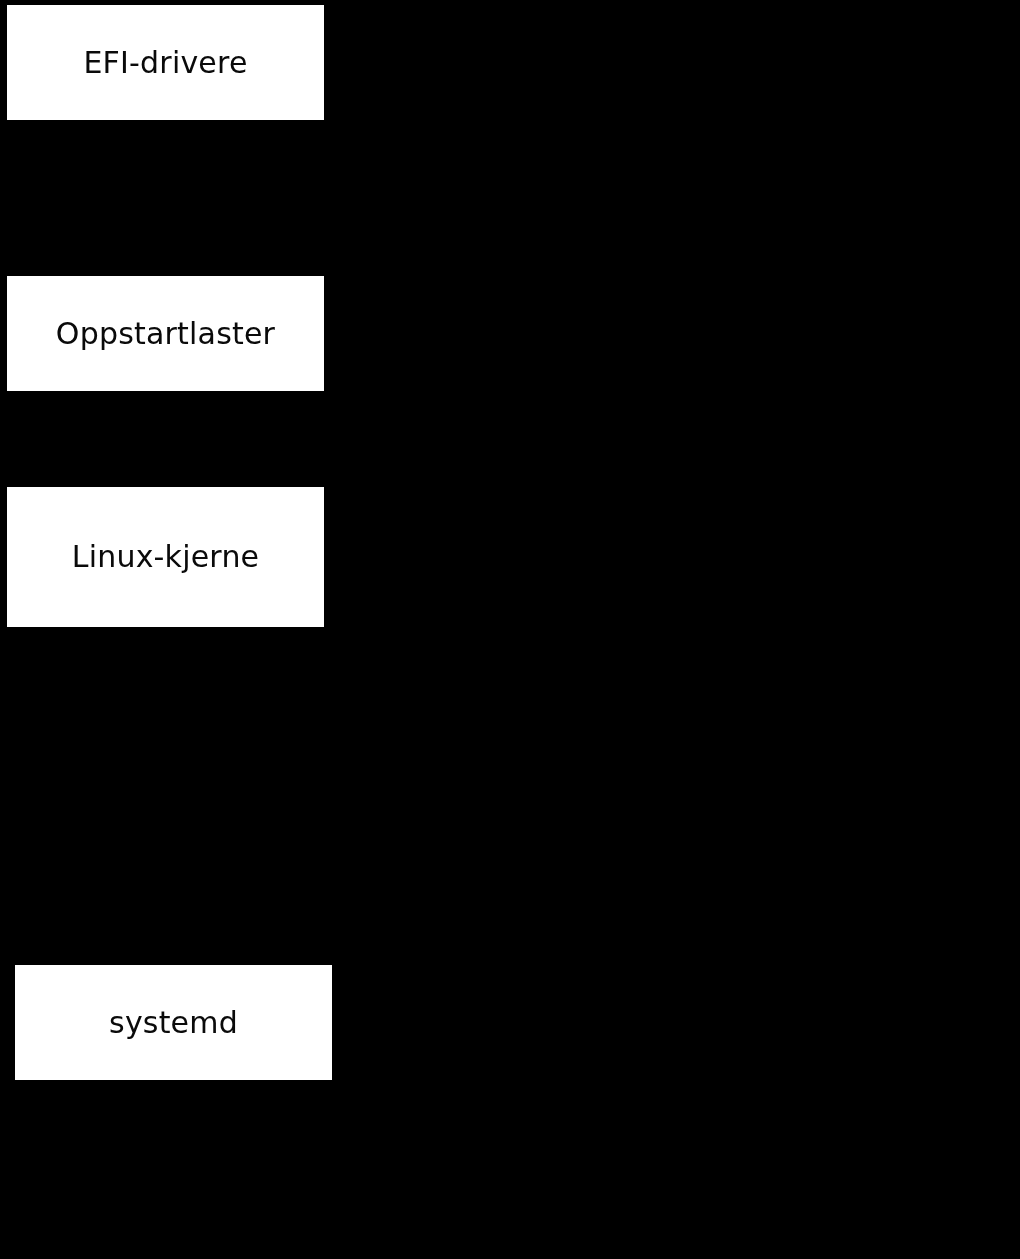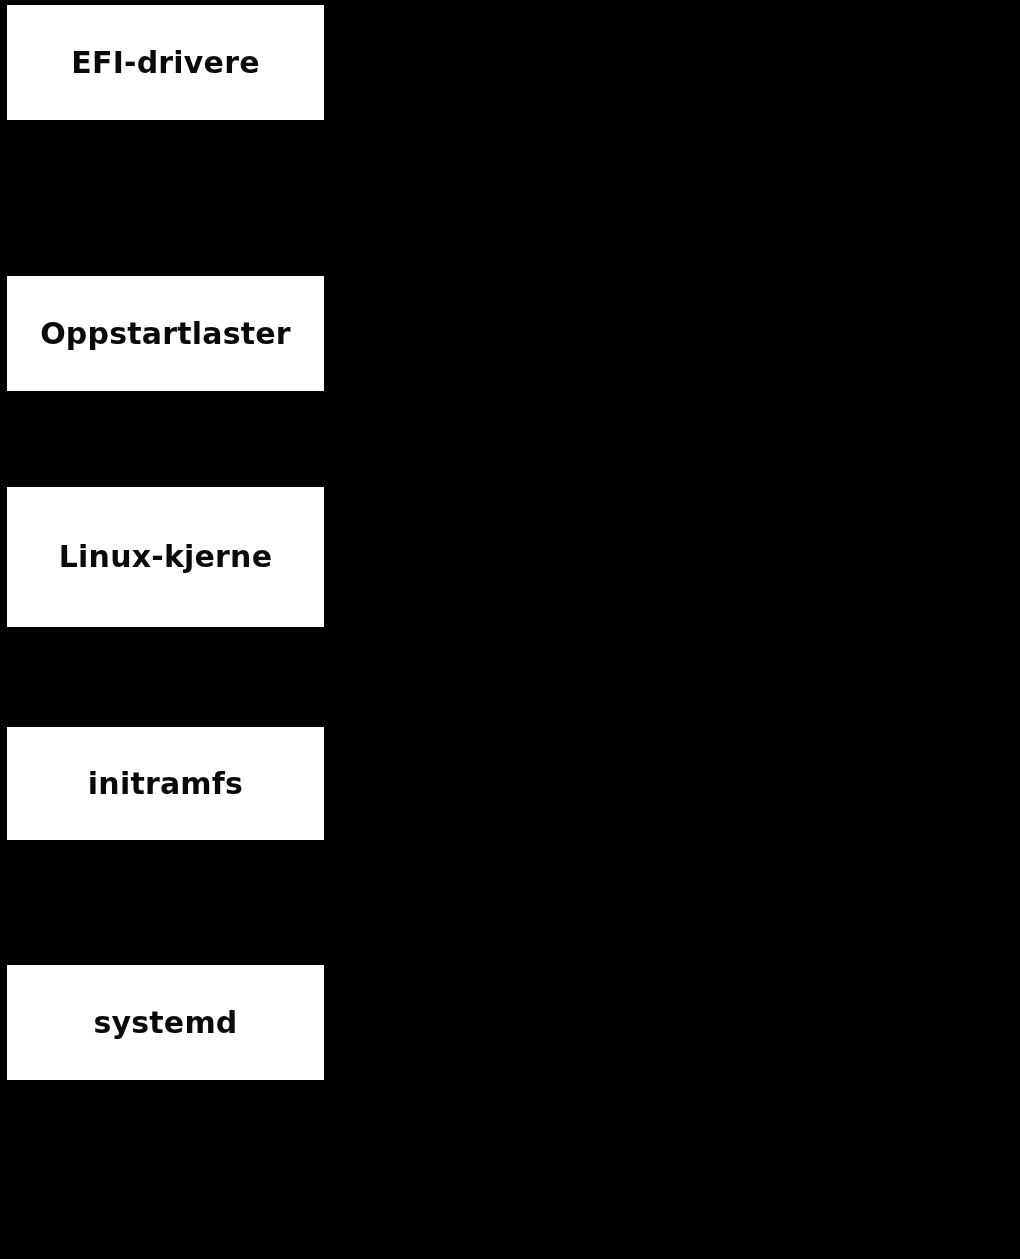--- a/index.html
+++ b/index.html
@@ -30,51 +30,48 @@
     background: #ffffff;
     color: #000000;
     display: flex;
     align-items: center;
     justify-content: center;
     box-sizing: border-box;
   }
   .stage-label {
     font-size: 30px;
     line-height: 1;
-    font-weight: 700;
+    font-weight: 400;
     color: #0a0a0a;
     letter-spacing: 0.2px;
     white-space: nowrap;
     text-align: left;
   }
   
   .stage-0 { top: 5px;   height: 115px; }
   .stage-1 { top: 245px; height: 115px; margin-top: 31px; }
   .stage-2 { top: 487px; height: 140px; }
   .stage-3 { top: 727px; height: 113px; }
-  .stage-4 { top: 965px; height: 115px; }
+  .stage-4 { top: 965px; height: 115px; margin-left: 8px; }
 </style>
 </head>
 <body>
 
 <div id="diagram-canvas">
 
   <div class="stage-box stage-0">
     <span class="stage-label">EFI-drivere</span>
   </div>
 
   <div class="stage-box stage-1">
     <span class="stage-label">Oppstartlaster</span>
   </div>
 
   <div class="stage-box stage-2">
     <span class="stage-label">Linux-kjerne</span>
   </div>
 
-  <div class="stage-box stage-3">
-    <span class="stage-label">initramfs</span>
-  </div>
 
   <div class="stage-box stage-4">
     <span class="stage-label">systemd</span>
   </div>
 
 </div>
 
 </body></html>

